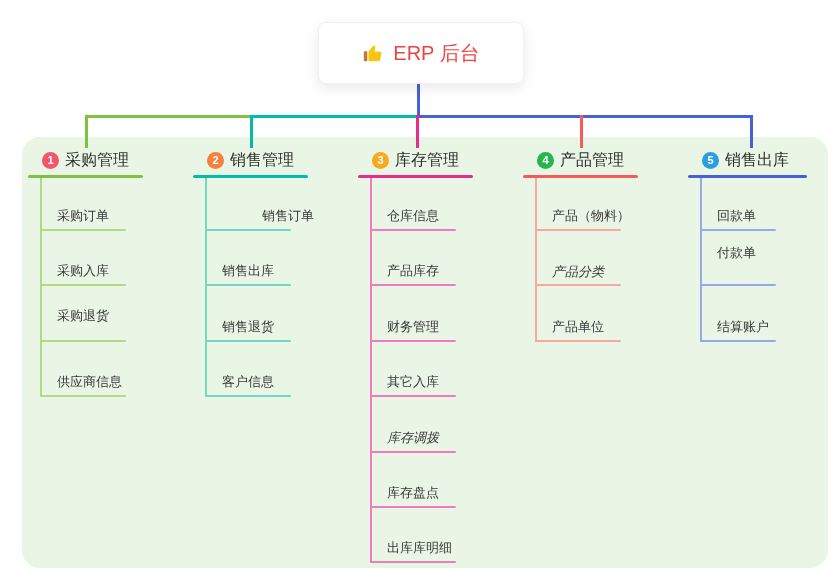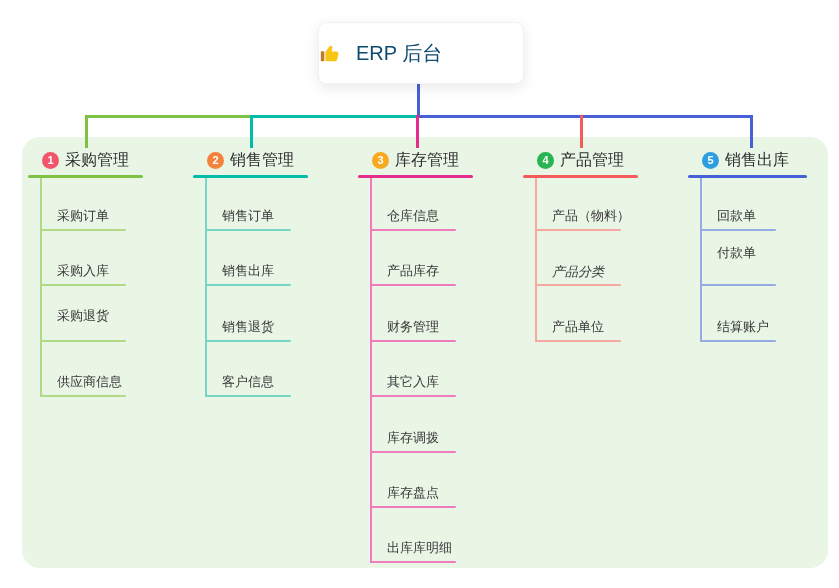--- a/index.html
+++ b/index.html
@@ -1,21 +1,21 @@
 <!DOCTYPE html>
 <html><head>
 <meta charset="utf-8">
 <style>
   html,body{margin:0;padding:0;background:#fff;}
   .canvas{position:relative;width:839px;height:588px;background:#fff;overflow:hidden;
           font-family:"Liberation Sans","DejaVu Sans",sans-serif;}
   .root{position:absolute;left:318px;top:22px;width:204px;height:60px;background:#fff;
         border:1px solid #f1f1f1;border-radius:8px;box-shadow:0 4px 14px rgba(0,0,0,.09);
-        display:flex;align-items:center;gap:15px;
-        font-size:20px;color:#0c4a6e;cursor:pointer;}
+        display:flex;align-items:center;justify-content:center;gap:9px;
+        font-size:20px;color:#ef4444;cursor:pointer;}
   .root svg{display:block;}
   .panel{position:absolute;left:22px;top:137px;width:806px;height:431px;border-radius:18px;}
   .line{position:absolute;}
   .layer{position:absolute;left:0;top:0;width:100%;height:100%;}
   .branch{position:absolute;top:147px;height:430px;}
   .branch-header{position:absolute;top:2px;left:14px;display:flex;align-items:center;gap:6px;
                  height:22px;cursor:pointer;white-space:nowrap;}
   .badge{width:17px;height:17px;border-radius:50%;color:#fff;font-size:11px;font-weight:bold;
          display:flex;align-items:center;justify-content:center;flex:0 0 17px;}
   .branch-label{font-size:16px;color:#2f2f2f;}
@@ -66,21 +66,21 @@
         <div class="child-label" style="top: 226px;">供应商信息</div>
         <div class="child-underline" style="top: 248px; width: 86px; background-color: rgb(178, 217, 134);"></div>
       </div>
       <div class="branch" style="left: 193px; width: 115px;">
         <div class="branch-header">
           <span class="badge" style="background-color: rgb(245, 130, 60);">2</span>
           <span class="branch-label">销售管理</span>
         </div>
         <div class="branch-underline" style="background-color: rgb(0, 188, 168);"></div>
         <div class="branch-spine" style="height: 219px; background-color: rgb(118, 214, 198);"></div>
-        <div class="child-label" style="top: 60px;">销售订单</div>
+        <div class="child-label" style="top: 60px; margin-left: 40px;">销售订单</div>
         <div class="child-underline" style="top: 82px; width: 86px; background-color: rgb(118, 214, 198);"></div>
         <div class="child-label" style="top: 115px; text-align: center;">销售出库</div>
         <div class="child-underline" style="top: 137px; width: 86px; background-color: rgb(118, 214, 198);"></div>
         <div class="child-label" style="top: 171px;">销售退货</div>
         <div class="child-underline" style="top: 193px; width: 86px; background-color: rgb(118, 214, 198);"></div>
         <div class="child-label" style="top: 226px;">客户信息</div>
         <div class="child-underline" style="top: 248px; width: 86px; background-color: rgb(118, 214, 198);"></div>
       </div>
       <div class="branch" style="left: 358px; width: 115px;">
         <div class="branch-header">
@@ -90,21 +90,21 @@
         <div class="branch-underline" style="background-color: rgb(229, 46, 140);"></div>
         <div class="branch-spine" style="height: 385px; background-color: rgb(240, 124, 190);"></div>
         <div class="child-label" style="top: 60px;">仓库信息</div>
         <div class="child-underline" style="top: 82px; width: 86px; background-color: rgb(240, 124, 190);"></div>
         <div class="child-label" style="top: 115px;">产品库存</div>
         <div class="child-underline" style="top: 137px; width: 86px; background-color: rgb(240, 124, 190);"></div>
         <div class="child-label" style="top: 171px;">财务管理</div>
         <div class="child-underline" style="top: 193px; width: 86px; background-color: rgb(240, 124, 190);"></div>
         <div class="child-label" style="top: 226px;">其它入库</div>
         <div class="child-underline" style="top: 248px; width: 86px; background-color: rgb(240, 124, 190);"></div>
-        <div class="child-label" style="top: 282px;">库存调拨</div>
+        <div class="child-label" style="top: 282px; font-style: italic;">库存调拨</div>
         <div class="child-underline" style="top: 304px; width: 86px; background-color: rgb(240, 124, 190);"></div>
         <div class="child-label" style="top: 337px;">库存盘点</div>
         <div class="child-underline" style="top: 359px; width: 86px; background-color: rgb(240, 124, 190);"></div>
         <div class="child-label" style="top: 392px;">出库库明细</div>
         <div class="child-underline" style="top: 414px; width: 86px; background-color: rgb(240, 124, 190);"></div>
       </div>
       <div class="branch" style="left: 523px; width: 115px;">
         <div class="branch-header">
           <span class="badge" style="background-color: rgb(40, 180, 80);">4</span>
           <span class="branch-label">产品管理</span>

